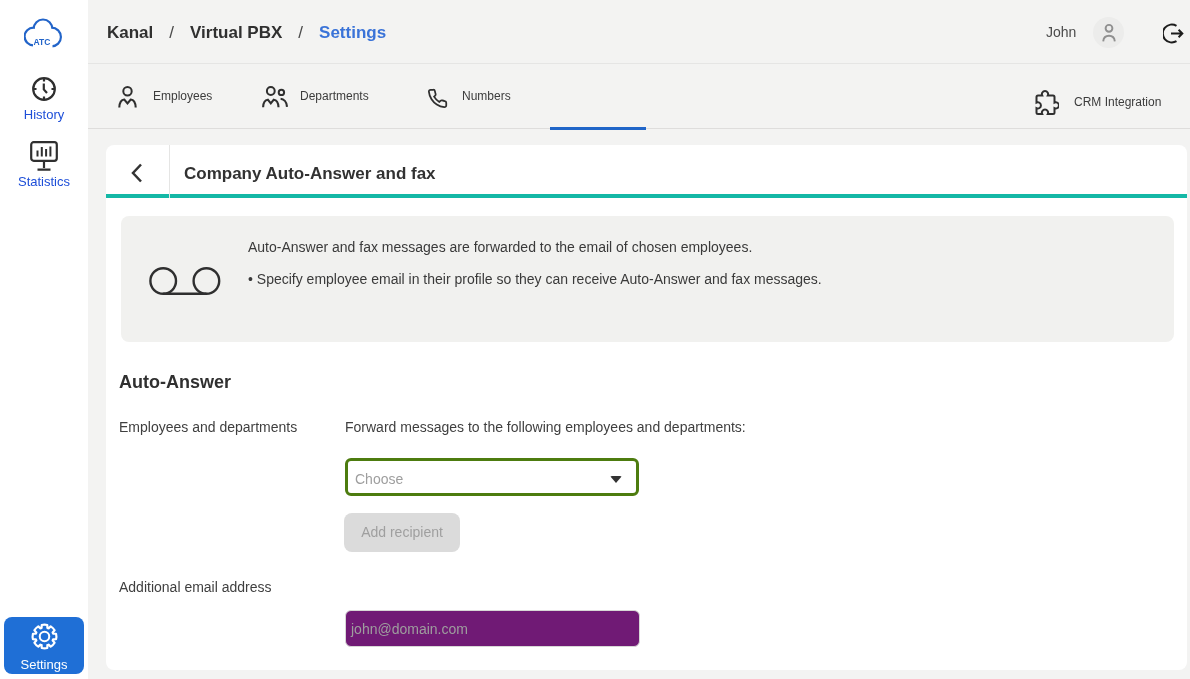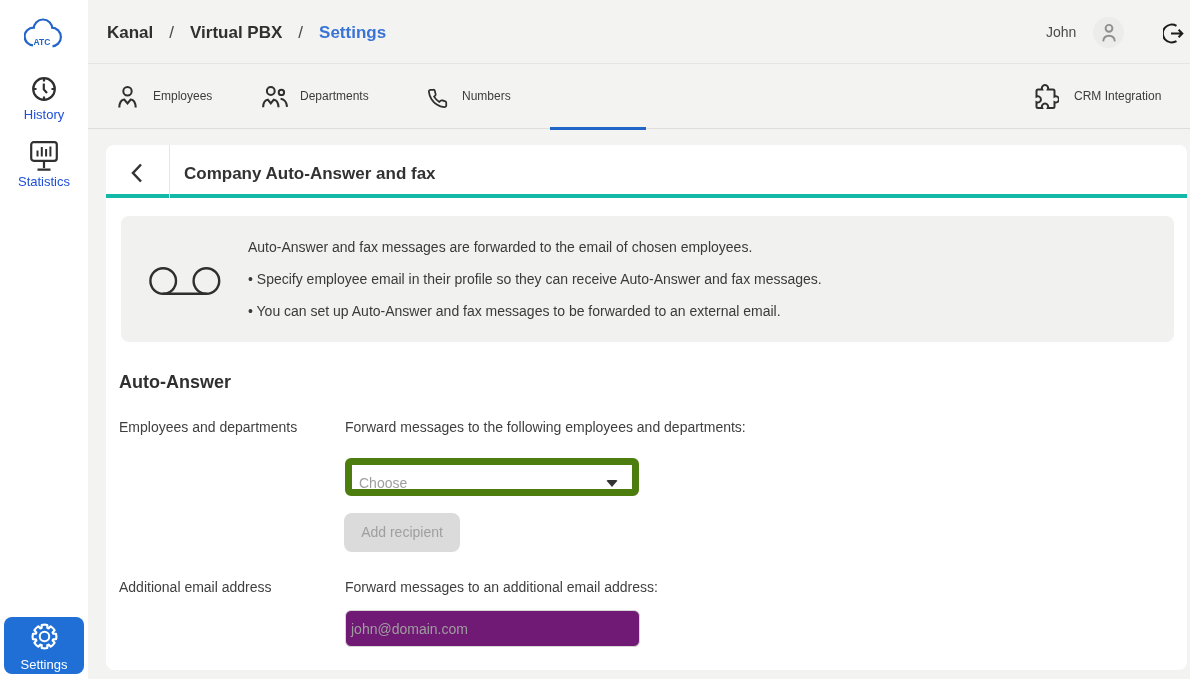--- a/index.html
+++ b/index.html
@@ -45,21 +45,21 @@
   #infobox { position:absolute; left:15px; top:71px; width:1053px; height:126px;
              background:#f1f1ef; border-radius:8px; }
   .info-line { position:absolute; left:127px; font-size:14px; color:#3a3a3a; }
 
   #h-auto { position:absolute; left:13px; top:227px; font-size:18px; font-weight:bold; color:#303030;text-align:center; }
 
   .form-label { position:absolute; left:13px; font-size:14px; color:#3f3f3f; }
   .form-desc  { position:absolute; left:239px; font-size:14px; color:#3f3f3f; }
 
   #dropdown { position:absolute; left:239px; top:313px; width:294px; height:38px;
-              background:#fff; border:7px solid #4d7c0f; border-radius:6px; }
+              background:#fff; border:3px solid #4d7c0f; border-radius:6px; }
   #dropdown .ph { position:absolute; left:7px; top:10px; font-size:14px; color:#9e9e9e; }
   #caret { position:absolute; right:14px; top:15px; width:0; height:0;
            border-left:6px solid transparent; border-right:6px solid transparent;
            border-top:7px solid #333; border-radius:2px; }
 
   #addbtn { position:absolute; left:238px; top:368px; width:116px; height:39px;
             background:#dbdbdb; border-radius:8px; text-align:center; line-height:39px;
             font-size:14px; color:#9f9f9f; }
 
   #email { position:absolute; left:239px; top:465px; width:295px; height:37px;
@@ -140,21 +140,21 @@
       </svg>
       <span>Departments</span>
     </div>
     <div class="tab" style="left:339px;">
       <svg width="21" height="21" viewBox="0 0 24 24" style="margin-right:14px;margin-top:3px;">
         <path d="M22 16.92v3a2 2 0 0 1-2.18 2 19.79 19.79 0 0 1-8.63-3.07 19.5 19.5 0 0 1-6-6 19.79 19.79 0 0 1-3.07-8.67A2 2 0 0 1 4.11 2h3a2 2 0 0 1 2 1.72 12.84 12.84 0 0 0 .7 2.81 2 2 0 0 1-.45 2.11L8.09 9.91a16 16 0 0 0 6 6l1.27-1.27a2 2 0 0 1 2.11-.45 12.84 12.84 0 0 0 2.81.7A2 2 0 0 1 22 16.92z" fill="none" stroke="#2f2f2f" stroke-width="2"></path>
       </svg>
       <span>Numbers</span>
     </div>
     <div id="underline"></div>
-    <div class="tab" style="left:946px;">
+    <div class="tab" style="left:946px;margin-top:6px;">
       <svg width="25" height="26" viewBox="0 0 25 26" style="margin-right:15px;">
         <path d="M 4 5.5 H 8.2 A 3.1 3.1 0 1 1 13.8 5.5 H 19 Q 20.5 5.5 20.5 7 V 12.6 A 3.1 3.1 0 1 1 20.5 18.2 V 22.5 Q 20.5 24 19 24 H 13.8 A 3.1 3.1 0 1 0 8.2 24 H 4 Q 2.5 24 2.5 22.5 V 18.2 A 3.1 3.1 0 1 0 2.5 12.6 V 7 Q 2.5 5.5 4 5.5 Z" fill="none" stroke="#2f2f2f" stroke-width="2"></path>
       </svg>
       <span>CRM Integration</span>
     </div>
   </div>
 
   <div id="card">
     <div id="card-header">
       <svg id="back" width="12" height="20" viewBox="0 0 12 20" style="margin-top:1px;">
@@ -165,36 +165,34 @@
     </div>
 
     <div id="infobox">
       <svg class="abs" style="left:28px;top:51px;" width="72" height="28" viewBox="0 0 72 28">
         <circle cx="14.2" cy="14" r="12.8" fill="none" stroke="#2f2f2f" stroke-width="2.4"></circle>
         <circle cx="57.4" cy="14" r="12.8" fill="none" stroke="#2f2f2f" stroke-width="2.4"></circle>
         <path d="M14.2 26.8 H57.4" stroke="#2f2f2f" stroke-width="2.4"></path>
       </svg>
       <div class="info-line" style="top:23px;">Auto-Answer and fax messages are forwarded to the email of chosen employees.</div>
       <div class="info-line" style="top:55px;">• Specify employee email in their profile so they can receive Auto-Answer and fax messages.</div>
-      <div class="info-line" style="top:87px;">• You can set up Auto-Answer and fax messages to be forwarded to an external email.</div>
     </div>
 
     <div id="h-auto">Auto-Answer</div>
 
     <div class="form-label" style="top:274px;">Employees and departments</div>
     <div class="form-desc" style="top:274px;">Forward messages to the following employees and departments:</div>
 
     <div id="dropdown">
       <div class="ph">Choose</div>
       <div id="caret"></div>
     </div>
 
     <div id="addbtn">Add recipient</div>
 
     <div class="form-label" style="top:434px;">Additional email address</div>
-    <div class="form-desc" style="top:434px;">Forward messages to an additional email address:</div>
 
     <div id="email">
         <div class="ph">john@domain.com</div>
       </div>
   </div>
 
 </div>
 
 </body></html>

